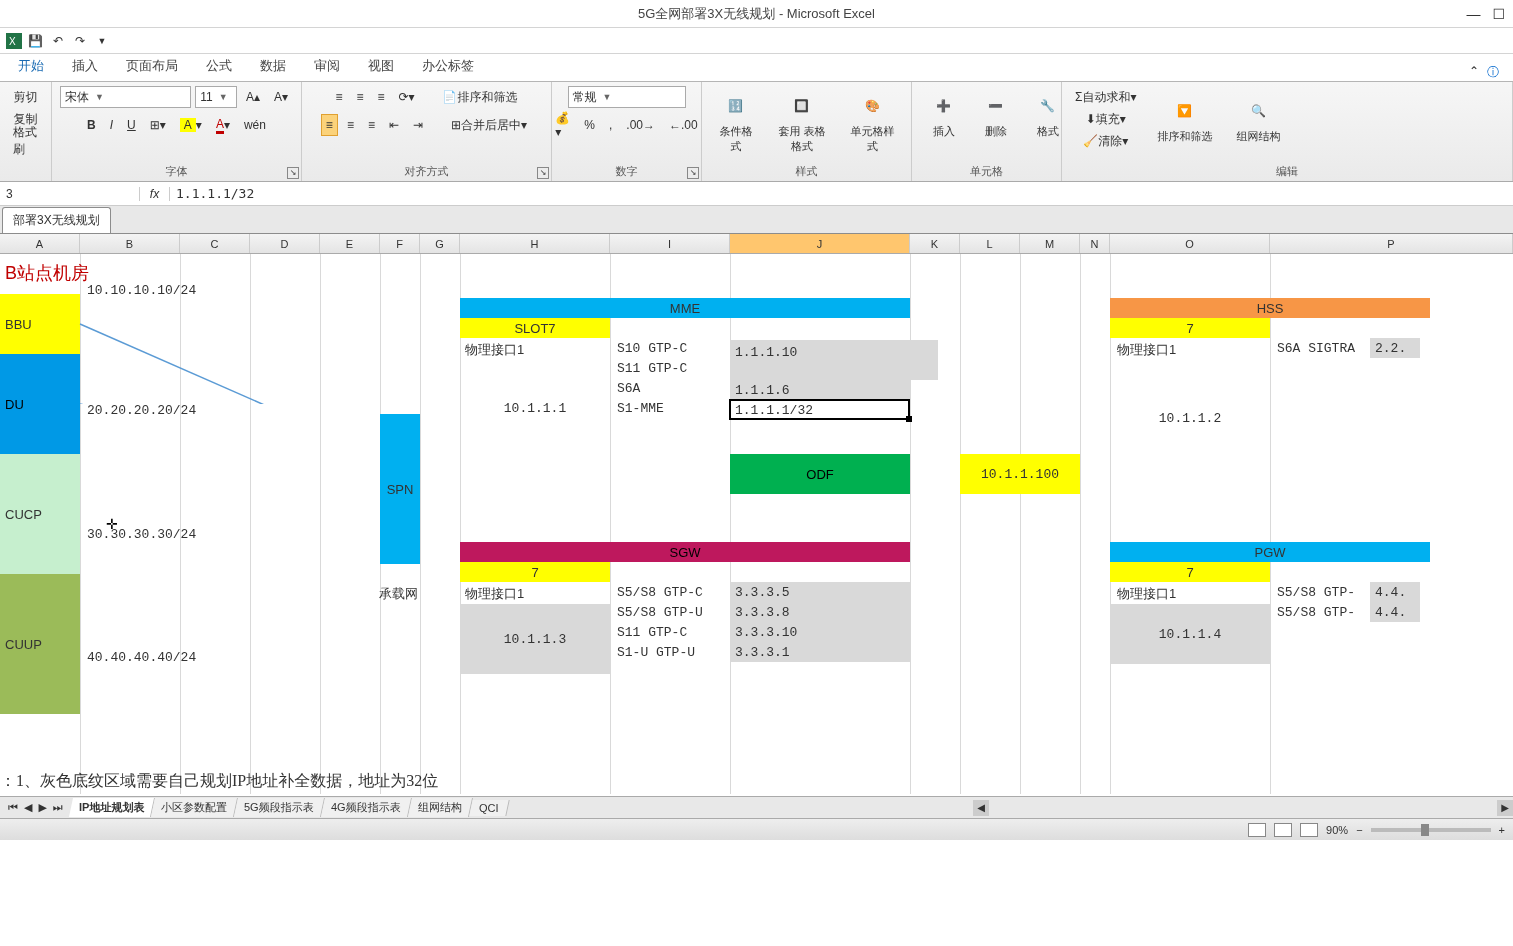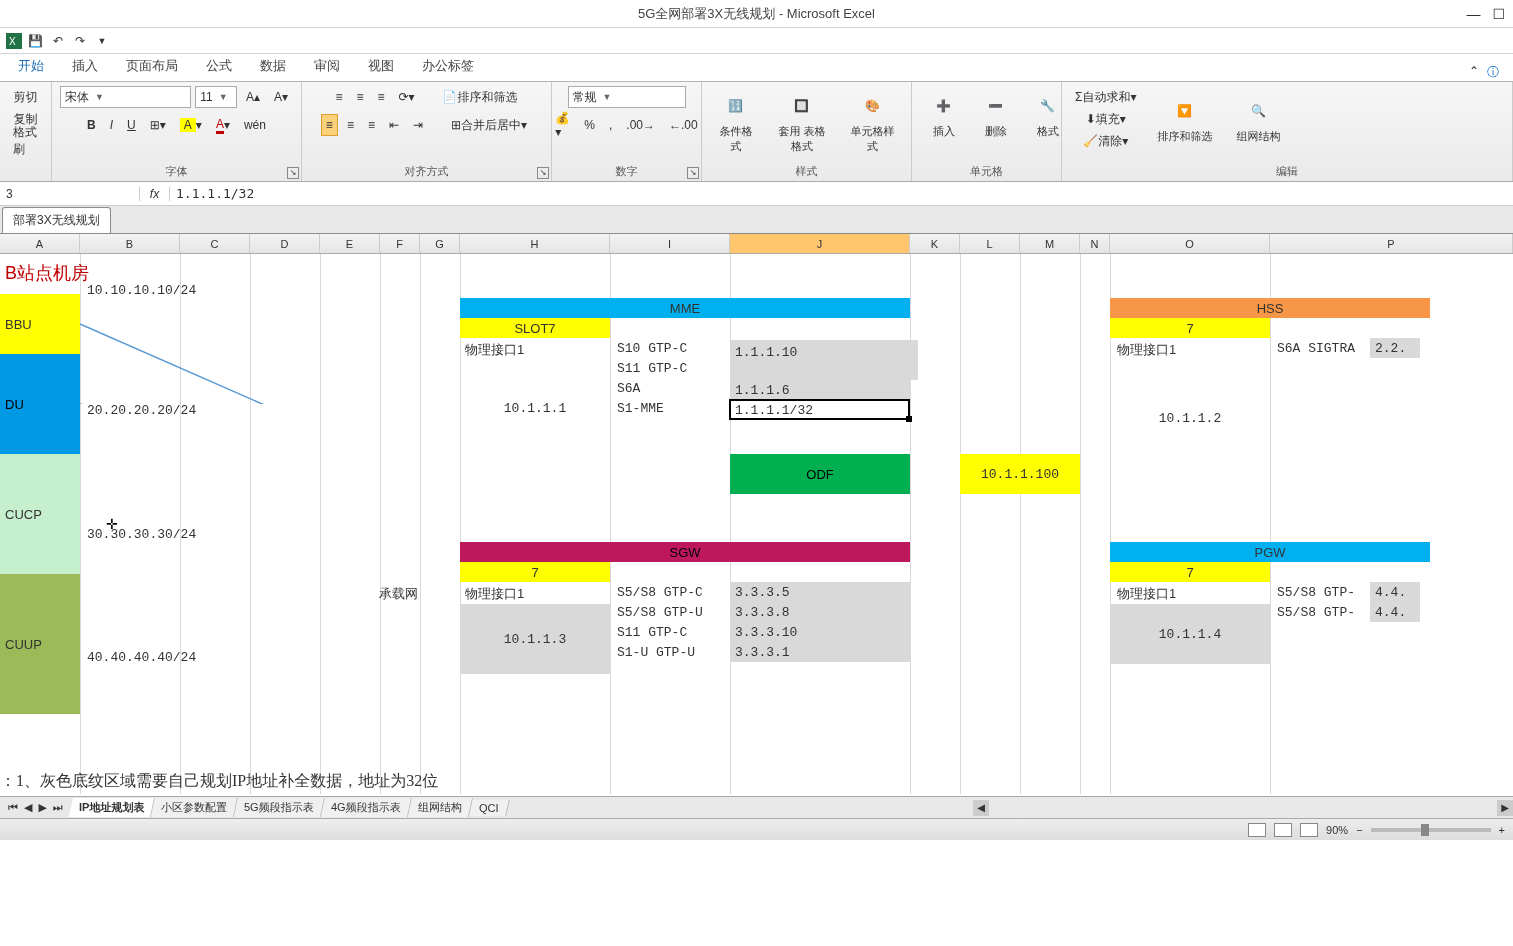--- a/index.html
+++ b/index.html
@@ -347,33 +347,34 @@
     <div class="cellblock bg-lightgreen" style="left:0;top:200px;width:80px;height:120px">CUCP</div>
     <div class="cellblock bg-olive" style="left:0;top:320px;width:80px;height:140px">CUUP</div>
 
     <div class="cellblock mono" style="left:82px;top:28px">10.10.10.10/24</div>
     <div class="cellblock mono" style="left:82px;top:148px">20.20.20.20/24</div>
     <div class="cellblock mono" style="left:82px;top:272px">30.30.30.30/24</div>
     <div class="cellblock mono" style="left:82px;top:395px">40.40.40.40/24</div>
 
     <div class="cell-cursor" style="left:106px;top:262px">✛</div>
 
+    <div class="cellblock bg-cyan centered" style="left:380px;top:160px;width:40px;height:150px;justify-content:center">SPN</div>
     <div class="cellblock" style="left:374px;top:330px">承载网</div>
 
 
     <div class="cellblock bg-cyan centered" style="left:460px;top:44px;width:450px;height:20px">MME</div>
     <div class="cellblock bg-yellow centered" style="left:460px;top:64px;width:150px;height:20px">SLOT7</div>
     <div class="cellblock" style="left:460px;top:86px">物理接口1</div>
     <div class="cellblock mono" style="left:612px;top:86px">S10  GTP-C</div>
     <div class="cellblock mono" style="left:612px;top:106px">S11  GTP-C</div>
     <div class="cellblock mono" style="left:612px;top:126px">S6A</div>
     <div class="cellblock mono" style="left:612px;top:146px">S1-MME</div>
     <div class="cellblock mono centered" style="left:460px;top:146px;width:150px">10.1.1.1</div>
 
-    <div class="cellblock mono bg-gray" style="left:730px;top:86px;width:188px;height:40px;align-items:flex-start;padding-top:4px">1.1.1.10</div>
+    <div class="cellblock mono bg-gray" style="left:730px;top:86px;width:208px;height:40px;align-items:flex-start;padding-top:4px">1.1.1.10</div>
     <div class="cellblock mono bg-gray" style="left:730px;top:126px;width:180px;height:20px">1.1.1.6</div>
     <div class="cellblock mono" style="left:730px;top:146px;width:180px;height:20px">1.1.1.1/32</div>
     <div class="active-cell-border" style="left:729px;top:145px;width:181px;height:21px"></div>
     <div class="active-fill" style="left:906px;top:162px"></div>
 
     <div class="cellblock bg-green centered" style="left:730px;top:200px;width:180px;height:40px">ODF</div>
     <div class="cellblock bg-yellow centered mono" style="left:960px;top:200px;width:120px;height:40px">10.1.1.100</div>
 
     <div class="cellblock bg-red centered" style="left:460px;top:288px;width:450px;height:20px">SGW</div>
     <div class="cellblock bg-yellow centered" style="left:460px;top:308px;width:150px;height:20px">7</div>

